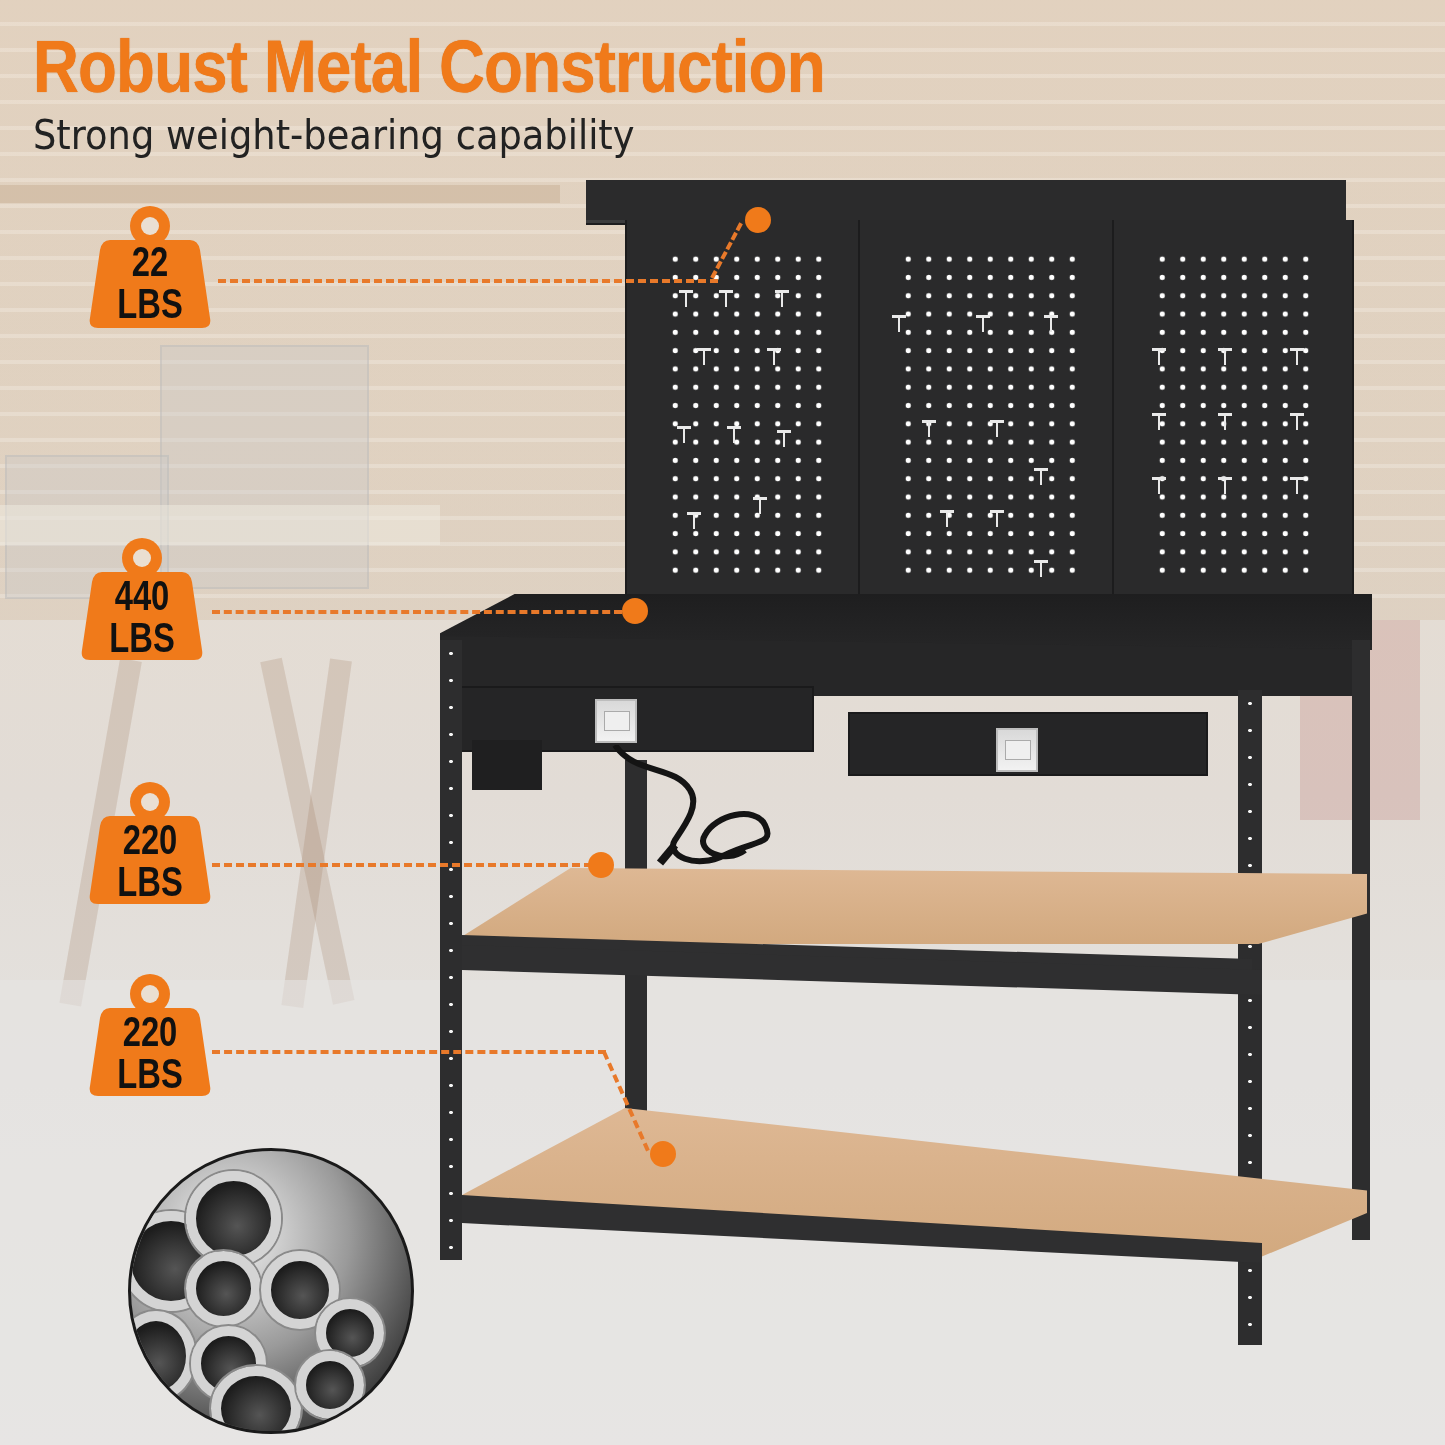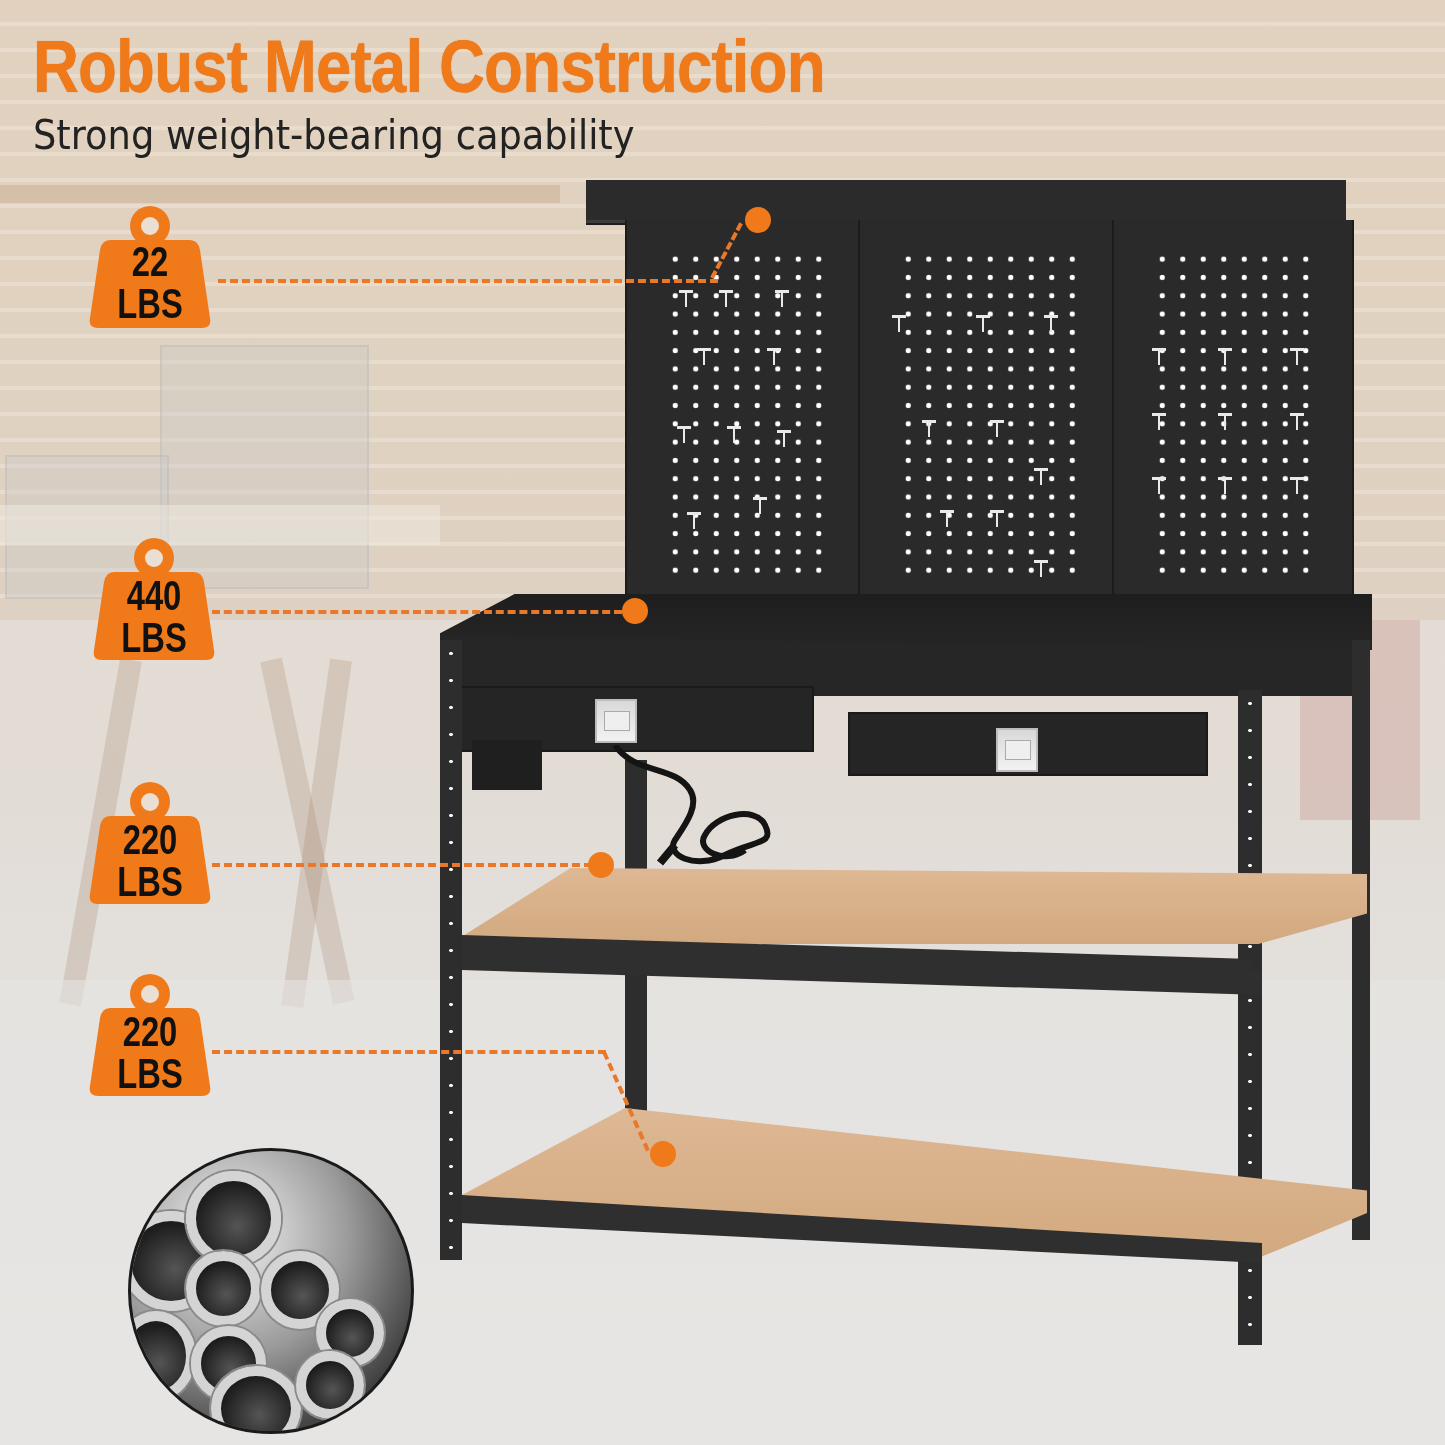--- a/index.html
+++ b/index.html
@@ -163,21 +163,21 @@
       <circle cx="62" cy="22" r="9" fill="#eadfd2"></circle>
     <path d="M22 36 H102 Q110 36 112 46 L122 114 Q124 124 114 124 H10 Q0 124 2 114 L12 46 Q14 36 22 36Z" fill="#f07a1a"></path>
   </svg>
   <div class="w-val" style="top:38px;">22</div>
   <div class="w-unit" style="top:80px;">LBS</div>
 </div>
 <div class="leader" style="left:218px;top:279px;width:500px;"></div>
 <div class="leader" style="left:712px;top:276px;width:62px;transform:rotate(-62deg);transform-origin:left center;"></div>
 <div class="dot" style="left:745px;top:207px;"></div>
 
-<div class="weight" style="left:92px;top:536px;">
+<div class="weight" style="left:80px;top:536px;">
   <svg width="124" height="128" viewBox="0 0 124 128">
     <circle cx="62" cy="22" r="20" fill="#f07a1a"></circle>
       <circle cx="62" cy="22" r="9" fill="#eadfd2"></circle>
     <path d="M22 36 H102 Q110 36 112 46 L122 114 Q124 124 114 124 H10 Q0 124 2 114 L12 46 Q14 36 22 36Z" fill="#f07a1a"></path>
   </svg>
   <div class="w-val" style="top:40px;">440</div>
   <div class="w-unit" style="top:82px;">LBS</div>
 </div>
 <div class="leader" style="left:212px;top:610px;width:410px;"></div>
 <div class="dot" style="left:622px;top:598px;"></div>

